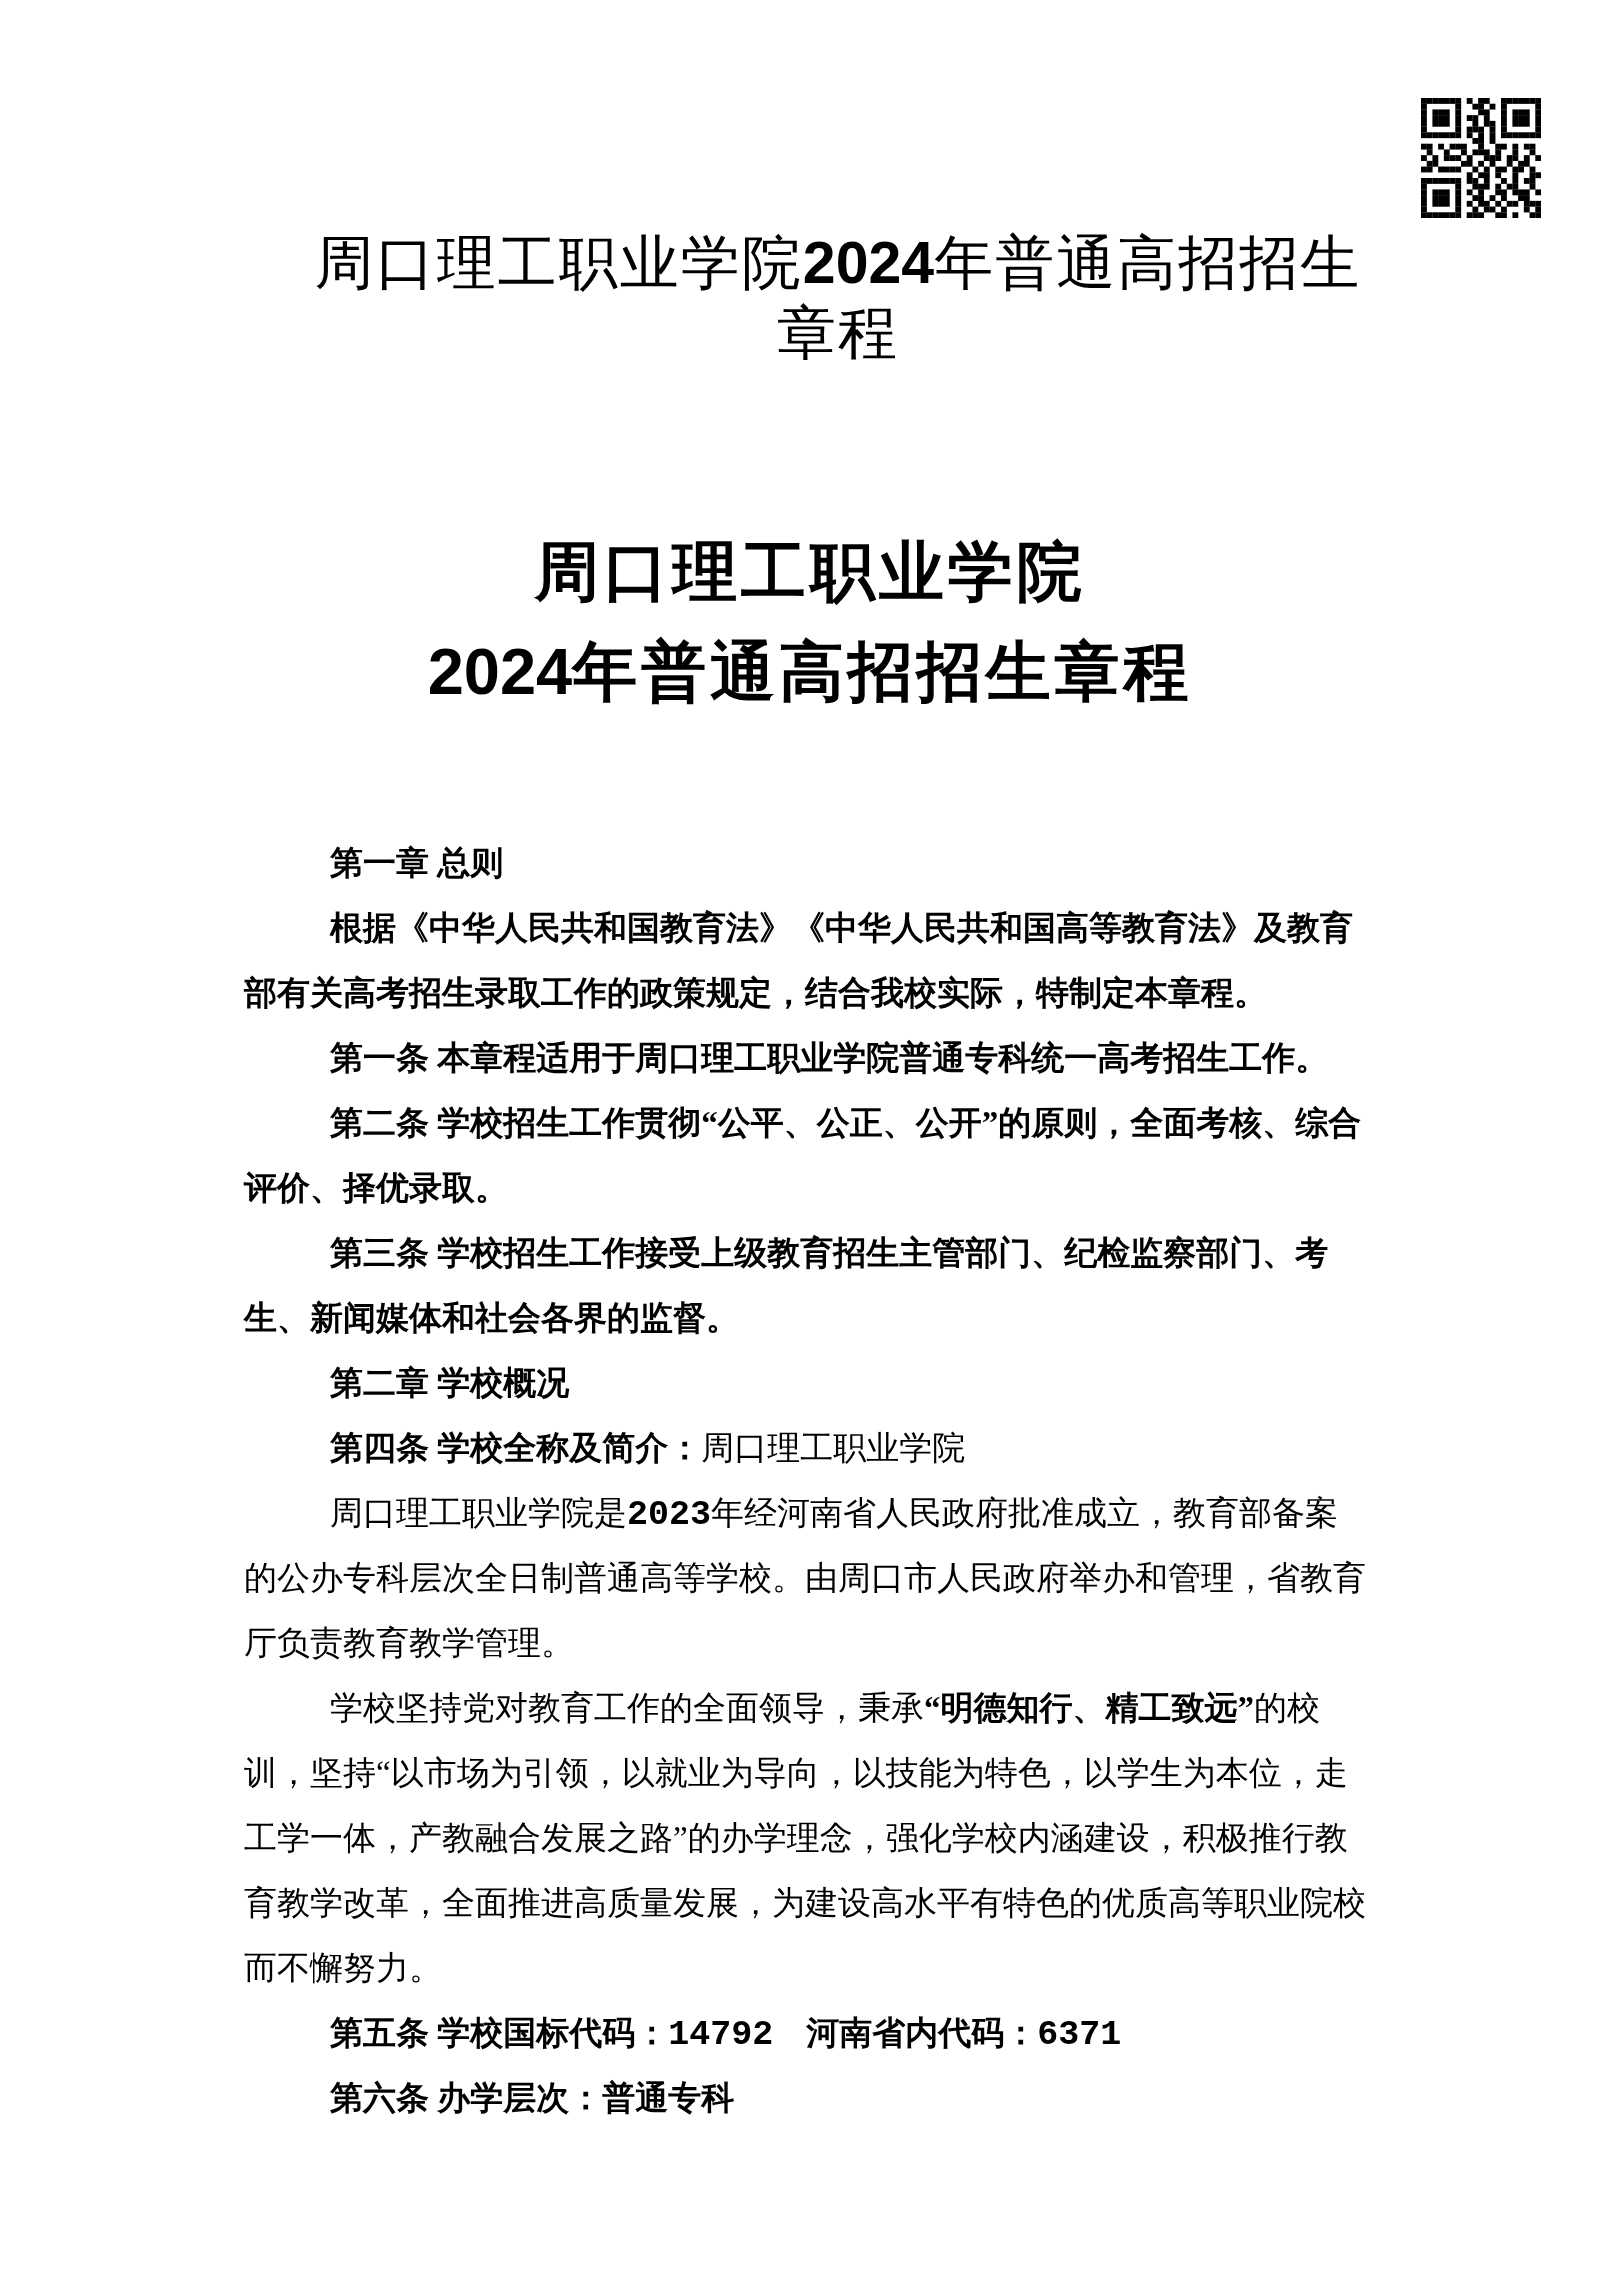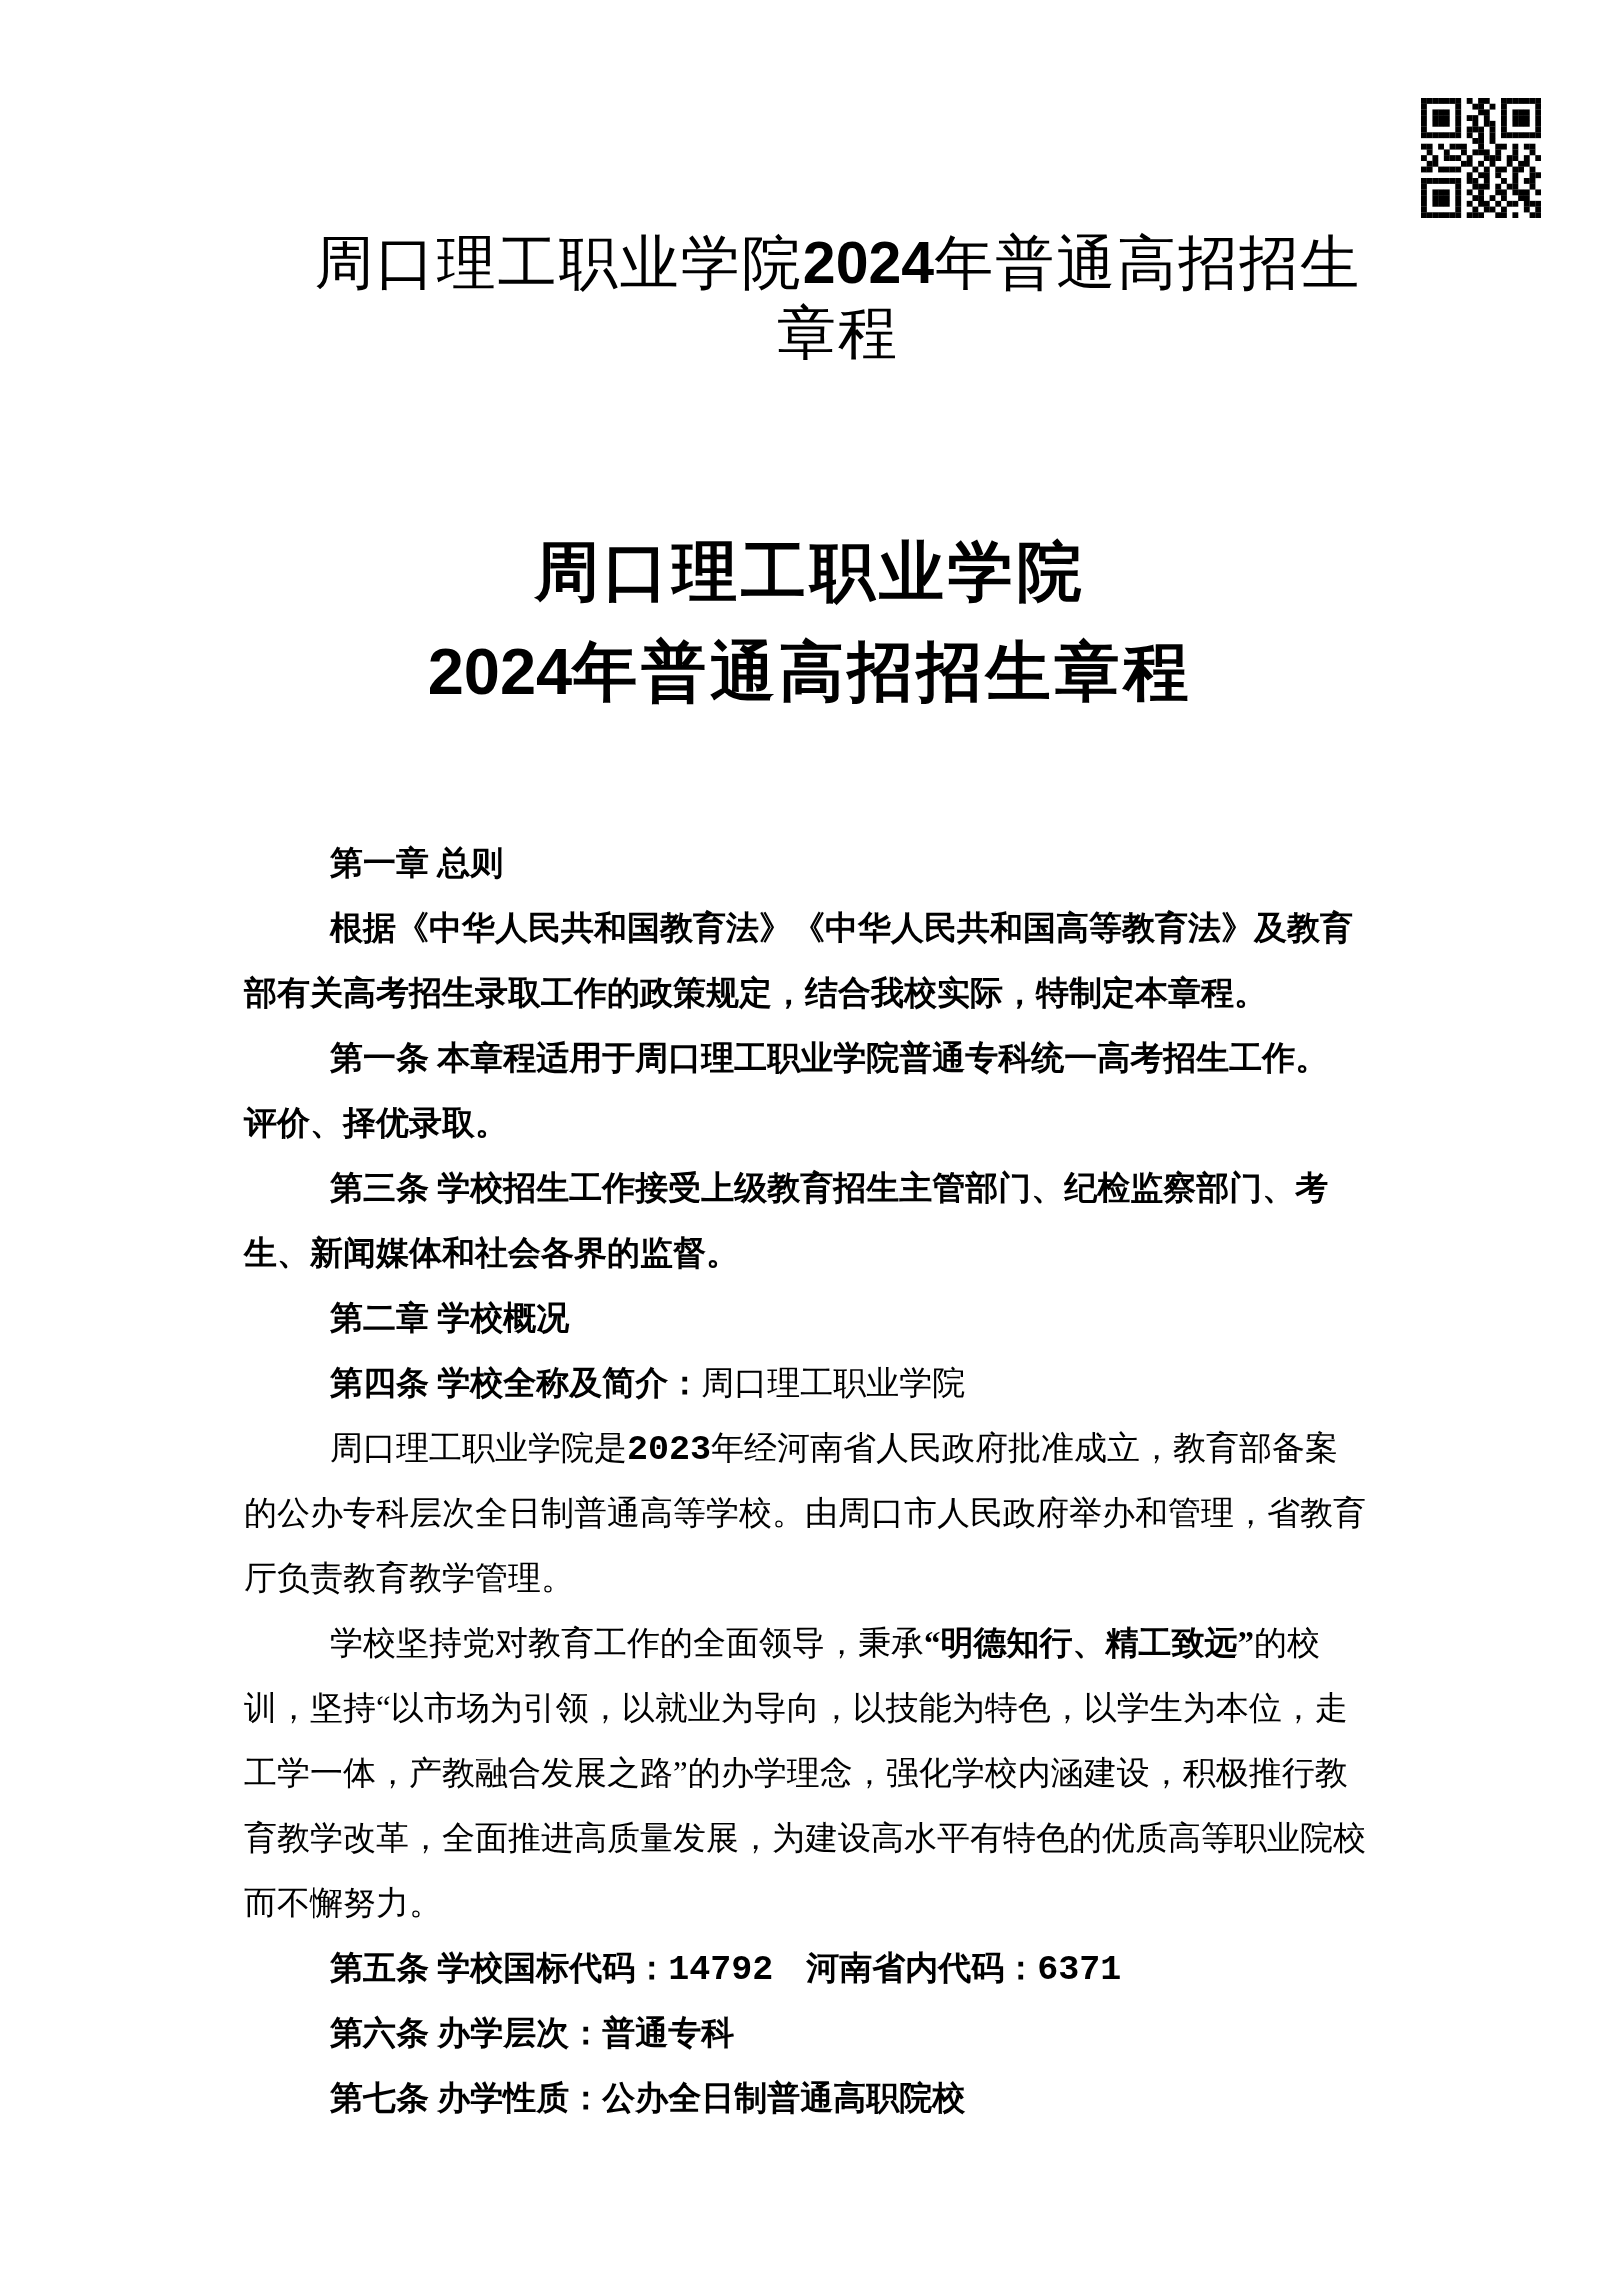--- a/index.html
+++ b/index.html
@@ -293,32 +293,32 @@
   <div class="heading">
     <div>周口理工职业学院</div>
     <div><span class="num-heavy">2024</span><span>年普通高招招生章程</span></div>
   </div>
 
   <div class="body-text">
     <div class="ln bold ind">第一章 总则</div>
     <div class="ln bold ind">根据《中华人民共和国教育法》《中华人民共和国高等教育法》及教育</div>
     <div class="ln bold">部有关高考招生录取工作的政策规定，结合我校实际，特制定本章程。</div>
     <div class="ln bold ind">第一条 本章程适用于周口理工职业学院普通专科统一高考招生工作。</div>
+    <div class="ln bold ind">第二条 学校招生工作贯彻“公平、公正、公开”的原则，全面考核、综合</div>
     <div class="ln bold">评价、择优录取。</div>
     <div class="ln bold ind">第三条 学校招生工作接受上级教育招生主管部门、纪检监察部门、考</div>
     <div class="ln bold">生、新闻媒体和社会各界的监督。</div>
     <div class="ln bold ind">第二章 学校概况</div>
     <div class="ln ind"><span class="b">第四条 学校全称及简介：</span><span>周口理工职业学院</span></div>
     <div class="ln ind"><span>周口理工职业学院是</span><span class="num">2023</span><span>年经河南省人民政府批准成立，教育部备案</span></div>
     <div class="ln">的公办专科层次全日制普通高等学校。由周口市人民政府举办和管理，省教育</div>
     <div class="ln">厅负责教育教学管理。</div>
     <div class="ln ind"><span>学校坚持党对教育工作的全面领导，秉承</span><span class="b">“明德知行、精工致远”</span><span>的校</span></div>
     <div class="ln">训，坚持“以市场为引领，以就业为导向，以技能为特色，以学生为本位，走</div>
     <div class="ln">工学一体，产教融合发展之路”的办学理念，强化学校内涵建设，积极推行教</div>
     <div class="ln">育教学改革，全面推进高质量发展，为建设高水平有特色的优质高等职业院校</div>
     <div class="ln">而不懈努力。</div>
     <div class="ln bold ind"><span>第五条 学校国标代码：</span><span class="num">14792</span><span>　河南省内代码：</span><span class="num">6371</span></div>
     <div class="ln bold ind">第六条 办学层次：普通专科</div>
-    <div class="ln bold ind">第七条 办学性质：公办全日制普通高职院校</div>
   </div>
 
 </div>
 
 
 </body></html>

